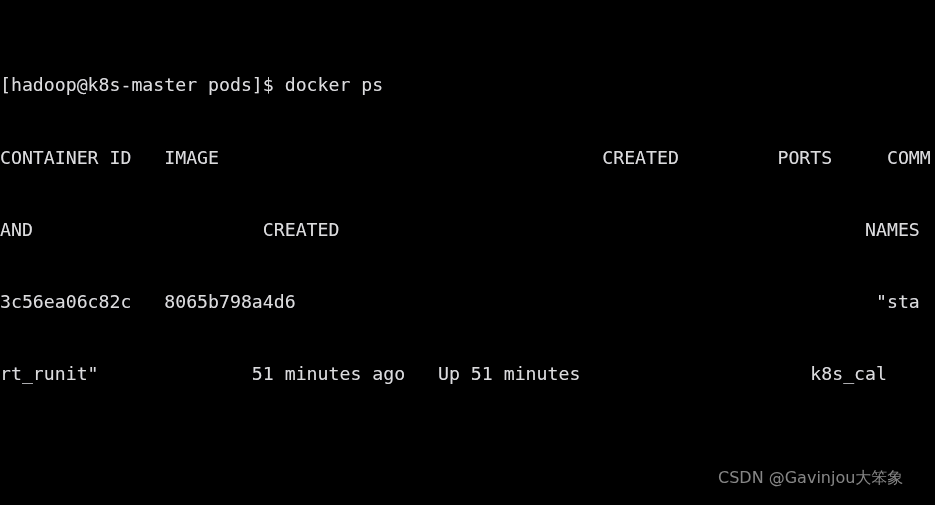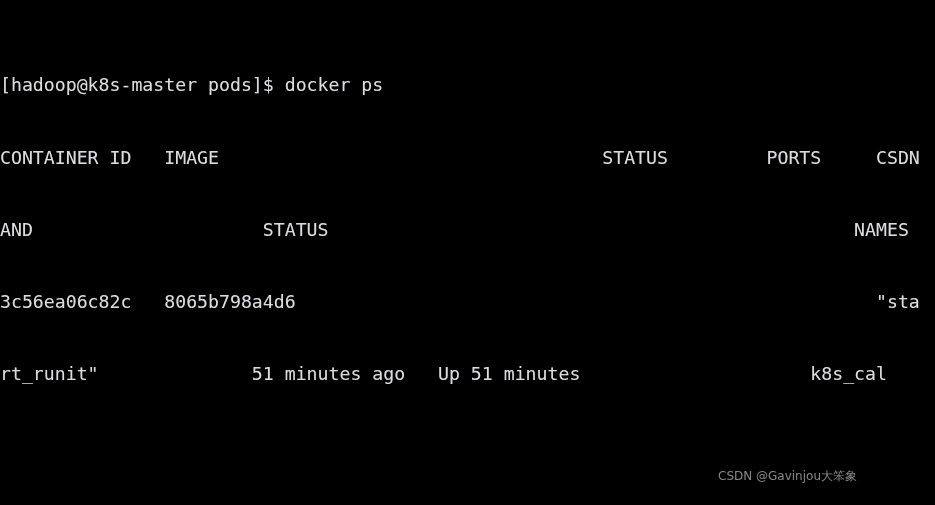--- a/index.html
+++ b/index.html
@@ -33,35 +33,35 @@
     margin: 0;
     padding: 0;
     color: #dcdcdc;
     text-shadow: 0 0 0.4px rgba(200,200,255,0.35);
   }
   #watermark {
     position: absolute;
     left: 718px;
     top: 470px;
     font-family: "DejaVu Sans", "Liberation Sans", sans-serif;
-    font-size: 12px;
+    font-size: 16px;
     color: rgba(216,216,216,0.62);
     white-space: pre;
     pointer-events: none;
     line-height: 1;
   }
 </style>
 </head>
 <body>
 
 <div id="terminal">
 
   <div class="tline">[hadoop@k8s-master pods]$ docker ps</div>
-  <div class="tline">CONTAINER ID   IMAGE                                   STATUS         PORTS     CSDN</div>
-  <div class="tline">AND                     STATUS                                                NAMES</div>
+  <div class="tline">CONTAINER ID   IMAGE                                   CREATED         PORTS     COMM</div>
+  <div class="tline">AND                     CREATED                                                NAMES</div>
   <div class="tline">3c56ea06c82c   8065b798a4d6                                                     "sta</div>
   <div class="tline">rt_runit"              51 minutes ago   Up 51 minutes                     k8s_cal</div>
   
   
   
   
   
   
   
   

